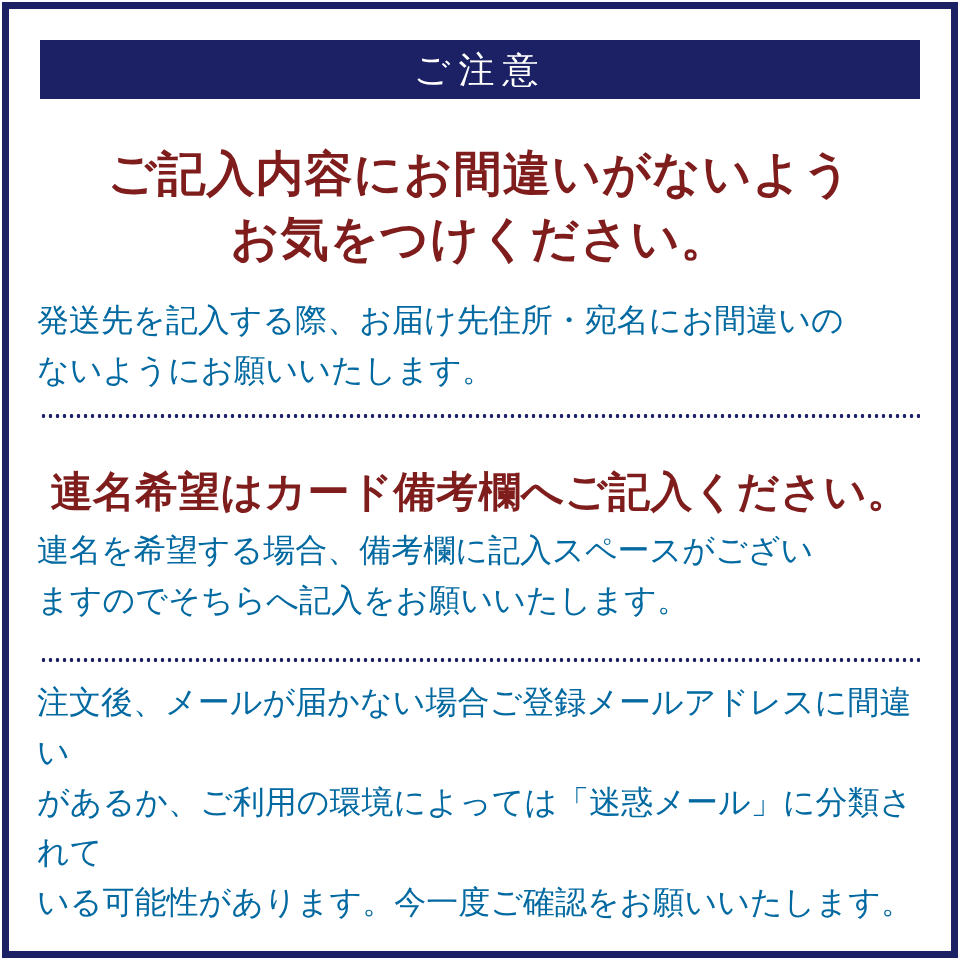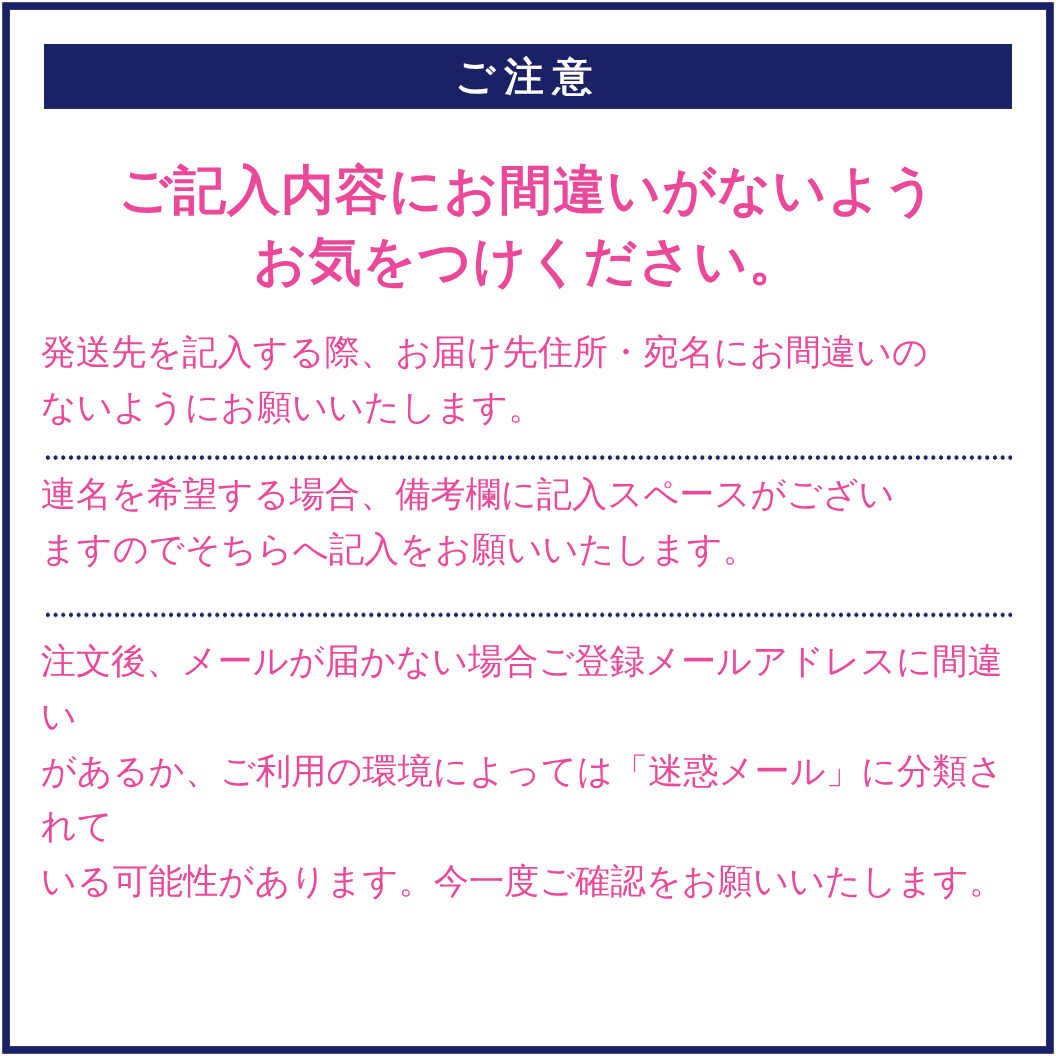--- a/index.html
+++ b/index.html
@@ -29,25 +29,25 @@
     padding: 0 24px;
   }
   .banner {
     margin: 31px 7px 0 7px;
     height: 59px;
     line-height: 59px;
     background: #1b2164;
     color: #ffffff;
     text-align: center;
     font-size: 36px;
-    font-weight: 700;
+    font-weight: 400;
     letter-spacing: 8px;
   }
   .heading {
-    color: #ec4899;
+    color: #7f1d1d;
     font-weight: 800;
     text-align: center;
     white-space: pre-line;
     margin: 0;
   }
   .heading-1 {
     margin-top: 42px;
     font-size: 48px;
     line-height: 65px;
     letter-spacing: 1px;
@@ -58,21 +58,21 @@
     line-height: 57px;
     letter-spacing: 0.5px;
   }
   .heading-3 {
     margin-top: 30px;
     font-size: 46px;
     line-height: 64px;
     letter-spacing: 2px;
   }
   .body-text {
-    color: #ec4899;
+    color: #0369a1;
     font-size: 32px;
     font-weight: 500;
     line-height: 50px;
     text-align: left;
     white-space: pre-line;
     margin: 0;
     padding: 0 4px;
   }
   .body-1 { margin-top: 24px; }
   .body-2 { margin-top: 5px; }
@@ -97,20 +97,21 @@
     <div class="banner">ご注意</div>
 
     <h1 class="heading heading-1">ご記入内容にお間違いがないよう
 お気をつけください。</h1>
 
     <p class="body-text body-1">発送先を記入する際、お届け先住所・宛名にお間違いの
 ないようにお願いいたします。</p>
 
     <div class="divider divider-1"></div>
 
+    <h2 class="heading heading-2">連名希望はカード備考欄へご記入ください。</h2>
 
     <p class="body-text body-2">連名を希望する場合、備考欄に記入スペースがござい
 ますのでそちらへ記入をお願いいたします。</p>
 
     <div class="divider divider-2"></div>
 
 
     <p class="body-text body-3">注文後、メールが届かない場合ご登録メールアドレスに間違い
 があるか、ご利用の環境によっては「迷惑メール」に分類されて
 いる可能性があります。今一度ご確認をお願いいたします。</p>

